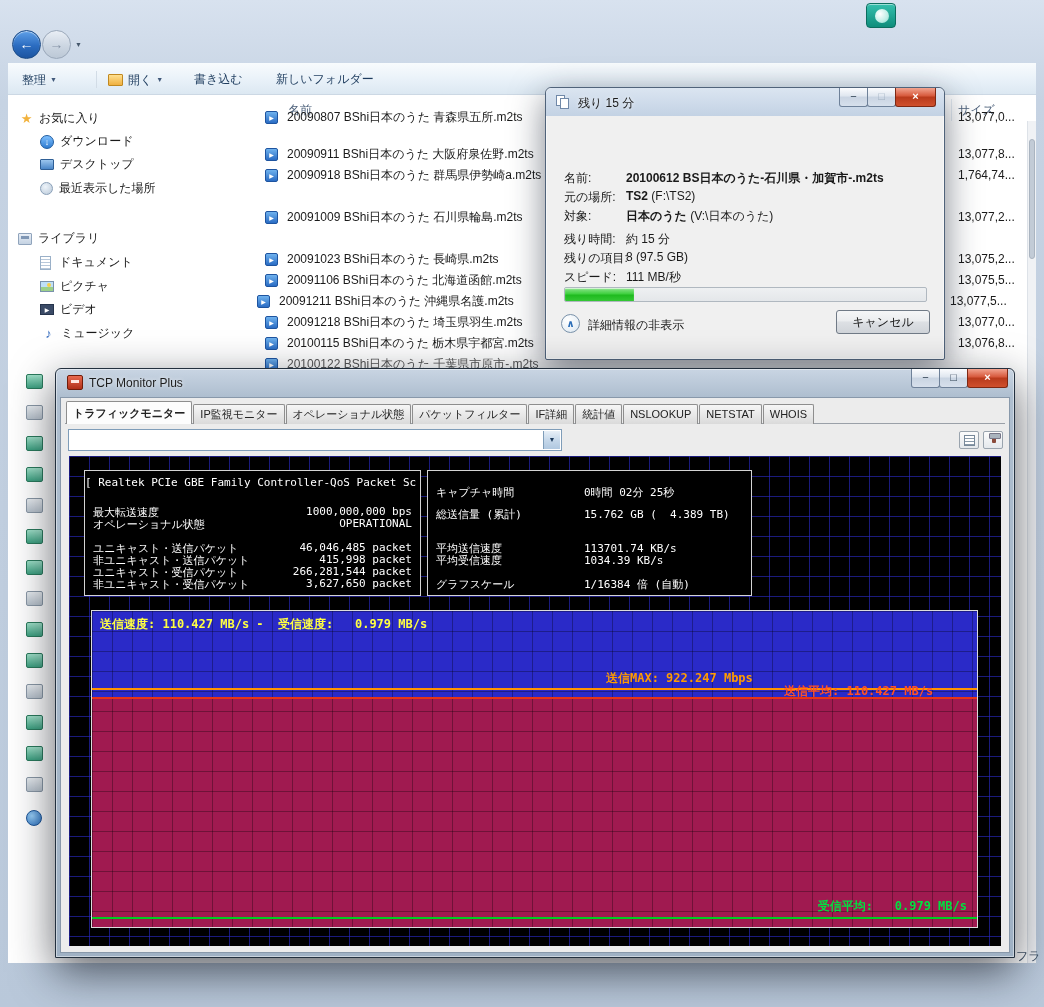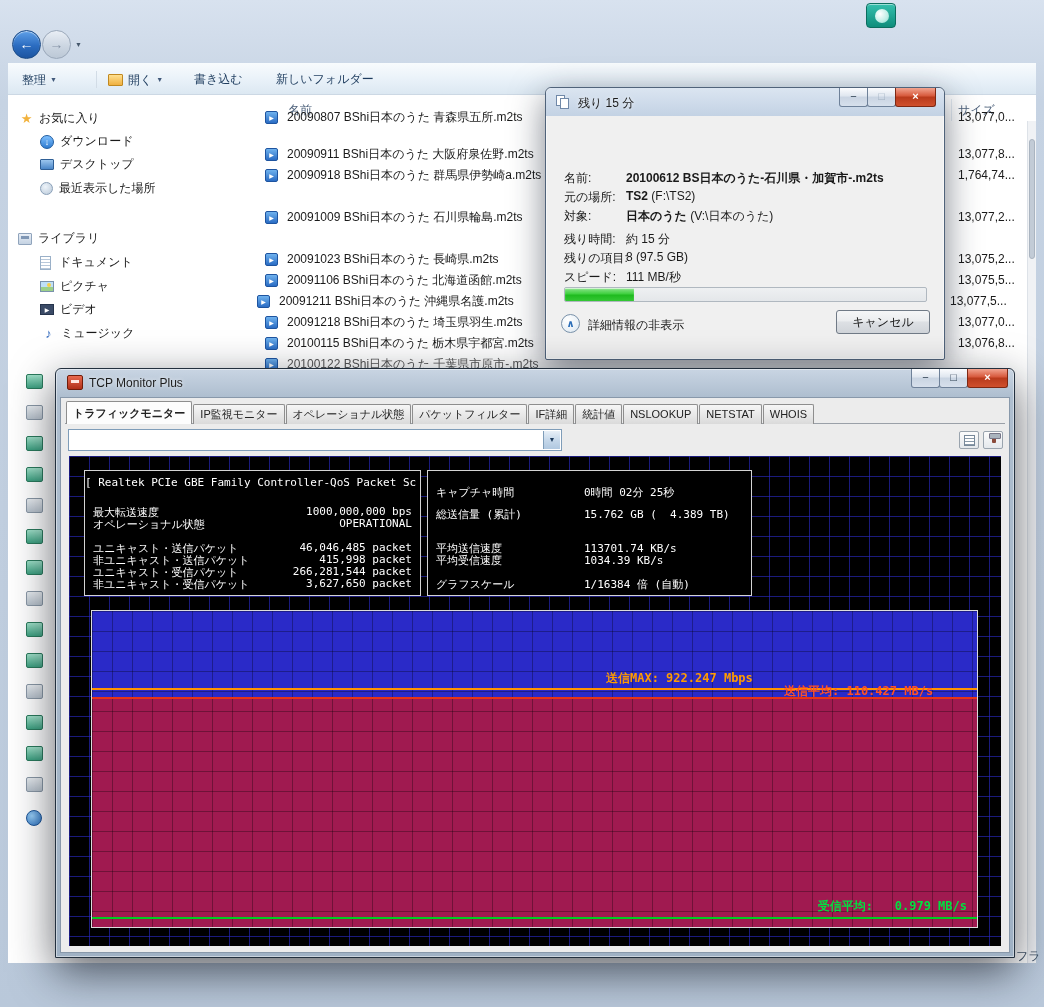--- a/index.html
+++ b/index.html
@@ -298,20 +298,21 @@
           <div class="abs ibrow2" style="top:106px"><span class="l">グラフスケール</span><span>1/16384 倍 (自動)</span></div>
         </div>
 
         <div class="abs graph">
           <div class="abs g-blue"></div>
           <div class="abs g-maroon"></div>
           <div class="abs g-grid"></div>
           <div class="abs g-maxline"></div>
           <div class="abs g-avgline"></div>
           <div class="abs g-recvline"></div>
+          <div class="abs g-cur">送信速度: 110.427 MB/s -  受信速度:   0.979 MB/s</div>
           <div class="abs g-max">送信MAX: 922.247 Mbps</div>
           <div class="abs g-avg">送信平均: 110.427 MB/s</div>
           <div class="abs g-recv">受信平均:   0.979 MB/s</div>
         </div>
       </div>
     </div>
   </div>
 
 </div>
 

